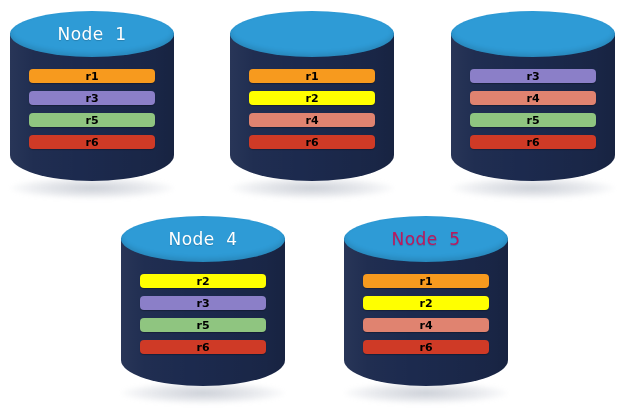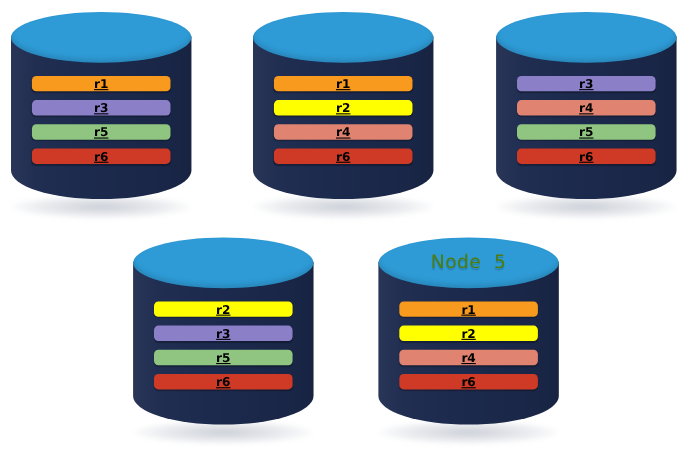--- a/index.html
+++ b/index.html
@@ -95,21 +95,20 @@
     text-shadow: 0 1px 1px rgba(0,0,0,0.18);
   }
 
   
   .records {
     position: absolute;
     left: 27px;
     top: 62px;
     width: 126px;
     z-index: 5;
-    text-decoration: underline;
   }
   .record-bar {
     height: 14px;
     margin-bottom: 8px;
     border-radius: 4px;
     display: flex;
     align-items: center;
     justify-content: center;
     color: #000000;
     font-size: 11px;
@@ -120,20 +119,21 @@
   .record-bar:last-child { margin-bottom: 0; }
 </style>
 </head>
 <body>
 
 <div id="diagram">
     <div class="node" style="left: 2px; top: 7px;">
       <div class="cyl-shadow"></div>
       <div class="cyl-body" style="background: rgb(28, 42, 78);"></div>
       <div class="cyl-top" style="background: rgb(46, 155, 214);"></div>
+      <div class="node-label" style="color: rgb(255, 255, 255);">Node  1</div>
       <div class="records">
         <div class="record-bar" style="background: rgb(247, 154, 30); color: rgb(0, 0, 0);">r1</div>
         <div class="record-bar" style="background: rgb(139, 127, 200); color: rgb(0, 0, 0);">r3</div>
         <div class="record-bar" style="background: rgb(143, 197, 128); color: rgb(0, 0, 0);">r5</div>
         <div class="record-bar" style="background: rgb(207, 58, 38); color: rgb(0, 0, 0);">r6</div>
       </div>
     </div>
     <div class="node" style="left: 222px; top: 7px;">
       <div class="cyl-shadow"></div>
       <div class="cyl-body" style="background: rgb(28, 42, 78);"></div>
@@ -153,32 +153,33 @@
         <div class="record-bar" style="background: rgb(139, 127, 200); color: rgb(0, 0, 0);">r3</div>
         <div class="record-bar" style="background: rgb(224, 131, 112); color: rgb(0, 0, 0);">r4</div>
         <div class="record-bar" style="background: rgb(143, 197, 128); color: rgb(0, 0, 0);">r5</div>
         <div class="record-bar" style="background: rgb(207, 58, 38); color: rgb(0, 0, 0);">r6</div>
       </div>
     </div>
     <div class="node" style="left: 113px; top: 212px;">
       <div class="cyl-shadow"></div>
       <div class="cyl-body" style="background: rgb(28, 42, 78);"></div>
       <div class="cyl-top" style="background: rgb(46, 155, 214);"></div>
+      <div class="node-label" style="color: rgb(255, 255, 255);">Node  4</div>
       <div class="records">
         <div class="record-bar" style="background: rgb(255, 255, 0); color: rgb(0, 0, 0);">r2</div>
         <div class="record-bar" style="background: rgb(139, 127, 200); color: rgb(0, 0, 0);">r3</div>
         <div class="record-bar" style="background: rgb(143, 197, 128); color: rgb(0, 0, 0);">r5</div>
         <div class="record-bar" style="background: rgb(207, 58, 38); color: rgb(0, 0, 0);">r6</div>
       </div>
     </div>
     <div class="node" style="left: 336px; top: 212px;">
       <div class="cyl-shadow"></div>
       <div class="cyl-body" style="background: rgb(28, 42, 78);"></div>
       <div class="cyl-top" style="background: rgb(46, 155, 214);"></div>
-      <div class="node-label" style="color: #4d7c0f; text-align: right;">Node  5</div>
+      <div class="node-label" style="color: #be185d; text-align: right;">Node  5</div>
       <div class="records">
         <div class="record-bar" style="background: rgb(247, 154, 30); color: rgb(0, 0, 0);">r1</div>
         <div class="record-bar" style="background: rgb(255, 255, 0); color: rgb(0, 0, 0);">r2</div>
         <div class="record-bar" style="background: rgb(224, 131, 112); color: rgb(0, 0, 0);">r4</div>
         <div class="record-bar" style="background: rgb(207, 58, 38); color: rgb(0, 0, 0);">r6</div>
       </div>
     </div>
   </div>
 
 </body></html>

